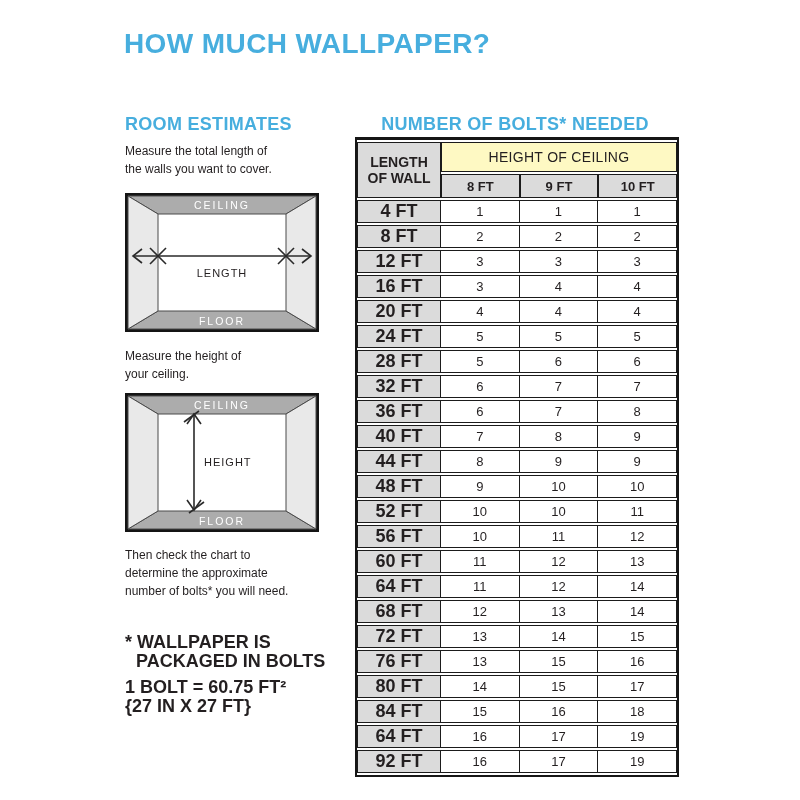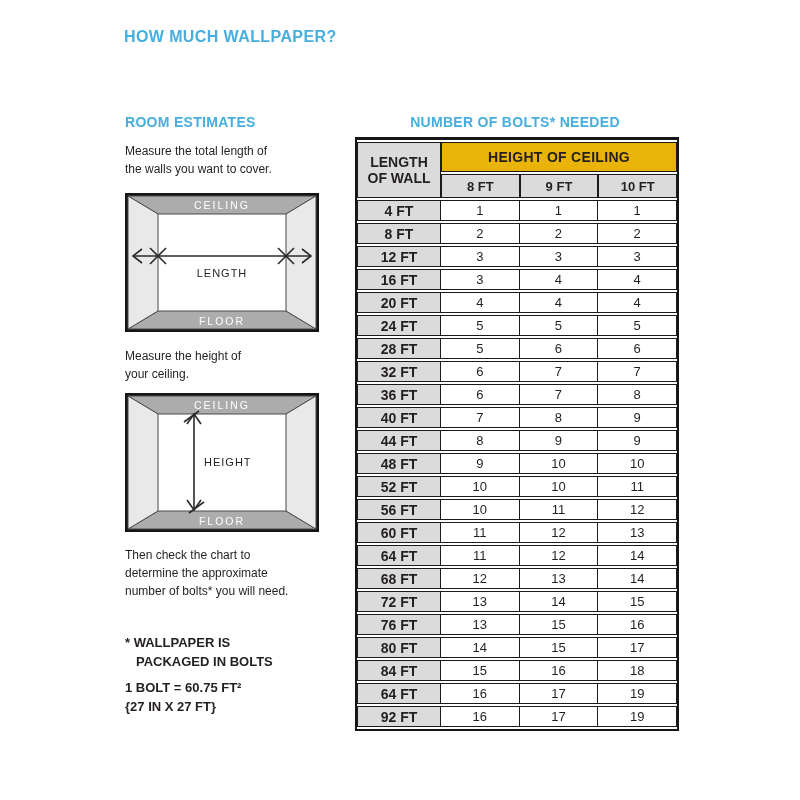--- a/index.html
+++ b/index.html
@@ -1,39 +1,39 @@
 <!DOCTYPE html>
 <html><head>
 <meta charset="utf-8">
 <style>
   html,body{margin:0;padding:0;background:#fff;}
   #canvas{position:relative;width:800px;height:800px;background:#ffffff;overflow:hidden;
           font-family:"Liberation Sans",sans-serif;color:#231f20;}
   .abs{position:absolute;}
 
   
-  .page-title{left:124px;top:28px;font-size:16px;font-weight:bold;letter-spacing:.4px;color:#47aede;}
-  .section-head{font-size:14px;font-weight:bold;letter-spacing:.3px;color:#47aede;}
+  .page-title{left:124px;top:28px;font-size:28px;font-weight:bold;letter-spacing:.4px;color:#47aede;}
+  .section-head{font-size:18px;font-weight:bold;letter-spacing:.3px;color:#47aede;}
 
   
   .body-text{font-size:12px;line-height:18px;white-space:pre-line;color:#231f20;}
-  .bold-note{font-size:13px;line-height:19px;font-weight:bold;color:#231f20;}
+  .bold-note{font-size:18px;line-height:19px;font-weight:bold;color:#231f20;}
   .indent{padding-left:11px;}
 
   
   .table-wrap{left:355px;top:137px;width:320px;border:2px solid #161616;border-top-width:3px;background:#fff;}
   table.bolts{border-collapse:separate;border-spacing:0 2px;width:100%;table-layout:fixed;margin:0;}
   table.bolts th,table.bolts td{padding:0;text-align:center;vertical-align:middle;
       border:1.5px solid #1b1b1b;font-family:"Liberation Sans",sans-serif;}
   th.col1{width:82px;background:#dbdbdb;font-size:14px;font-weight:bold;line-height:16px;
       white-space:pre-line;border-right:4px solid #111;}
-  th.group{background:#eab308;font-size:14px;font-weight:bold;letter-spacing:.3px;height:28px;border-left:none;}
+  th.group{background:#fef9c3;font-size:14px;font-weight:normal;letter-spacing:.3px;height:28px;border-left:none;}
   th.sub{background:#dbdbdb;font-size:13px;font-weight:bold;height:22px;border-left:none;border-right:none;}
   th.sub:last-child{border-right:1.5px solid #1b1b1b;}
-  th.rowlabel{background:#dbdbdb;font-size:14px;font-weight:bold;height:19px;border-right:4px solid #111;}
+  th.rowlabel{background:#dbdbdb;font-size:18px;font-weight:bold;height:19px;border-right:4px solid #111;}
   table.bolts td{background:#fff;font-size:13px;font-weight:normal;border-left:none;}
 
   
   .room-svg{display:block;}
   .dg-label{font-size:11px;letter-spacing:1px;fill:#231f20;}
   .dg-band{font-size:10.5px;letter-spacing:2px;fill:#ffffff;}
 </style>
 </head>
 <body>
 

